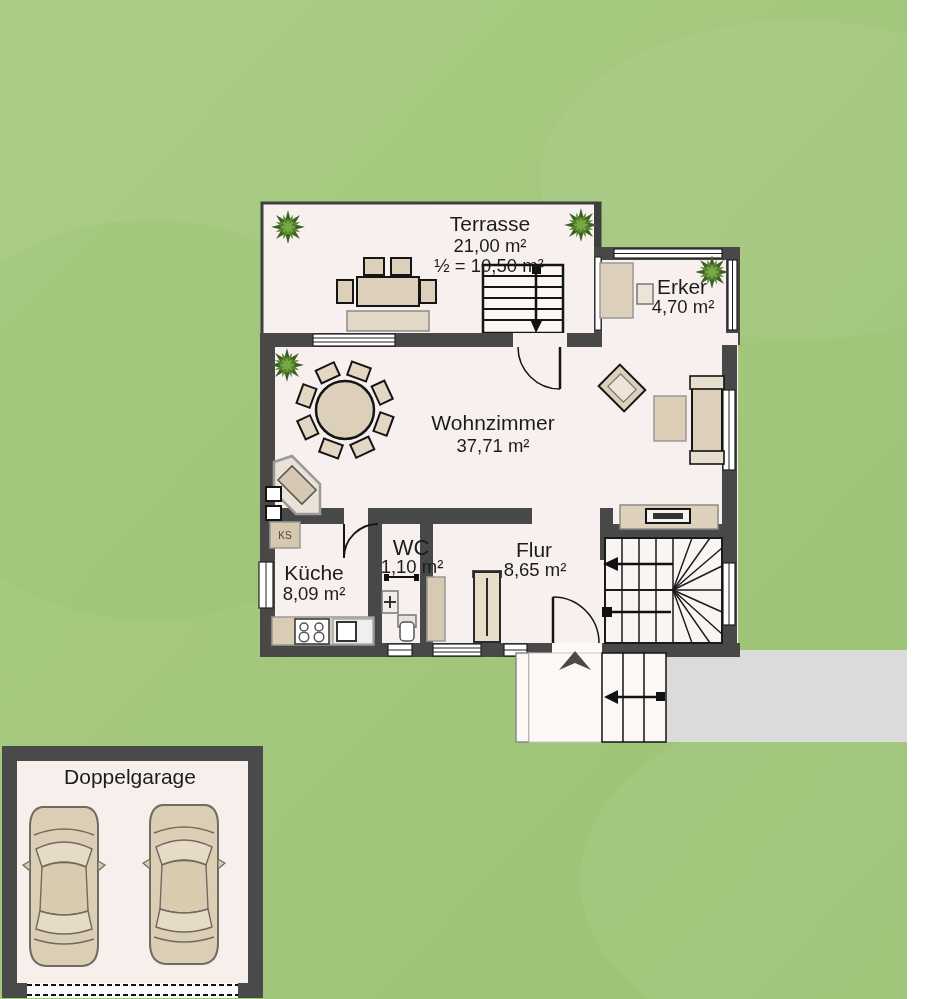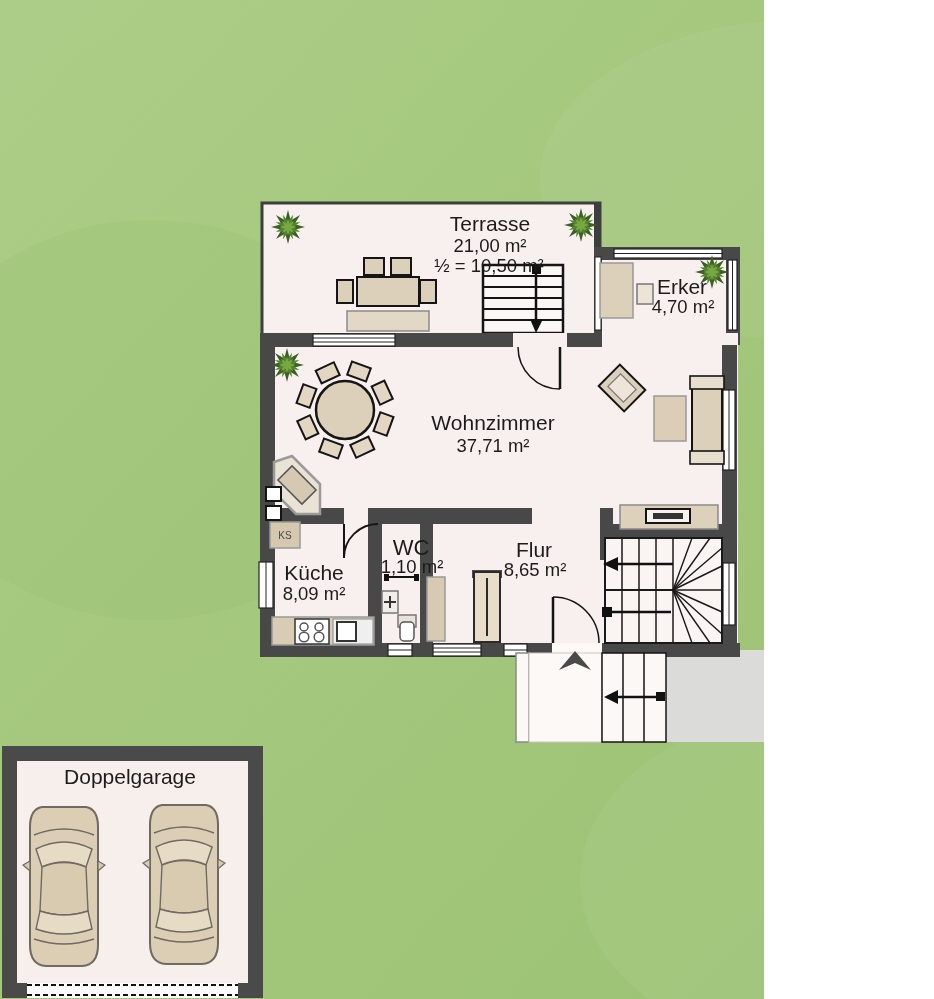--- a/index.html
+++ b/index.html
@@ -1,16 +1,16 @@
 <!DOCTYPE html>
 <html><head>
 <meta charset="utf-8">
 <style>
   html,body{margin:0;padding:0;background:#ffffff;}
-  #canvas{position:relative;width:764px;height:999px;overflow:hidden;
+  #canvas{position:relative;width:907px;height:999px;overflow:hidden;
           font-family:"Liberation Sans",sans-serif;}
   svg text{font-family:"Liberation Sans",sans-serif;fill:#1c1c1c;}
   .room-name{font-size:21px;}
   .room-area{font-size:18.5px;}
   .tiny-label{font-size:10px;fill:#4a4a4a;}
 </style>
 </head>
 <body>
 
 <div id="canvas">

